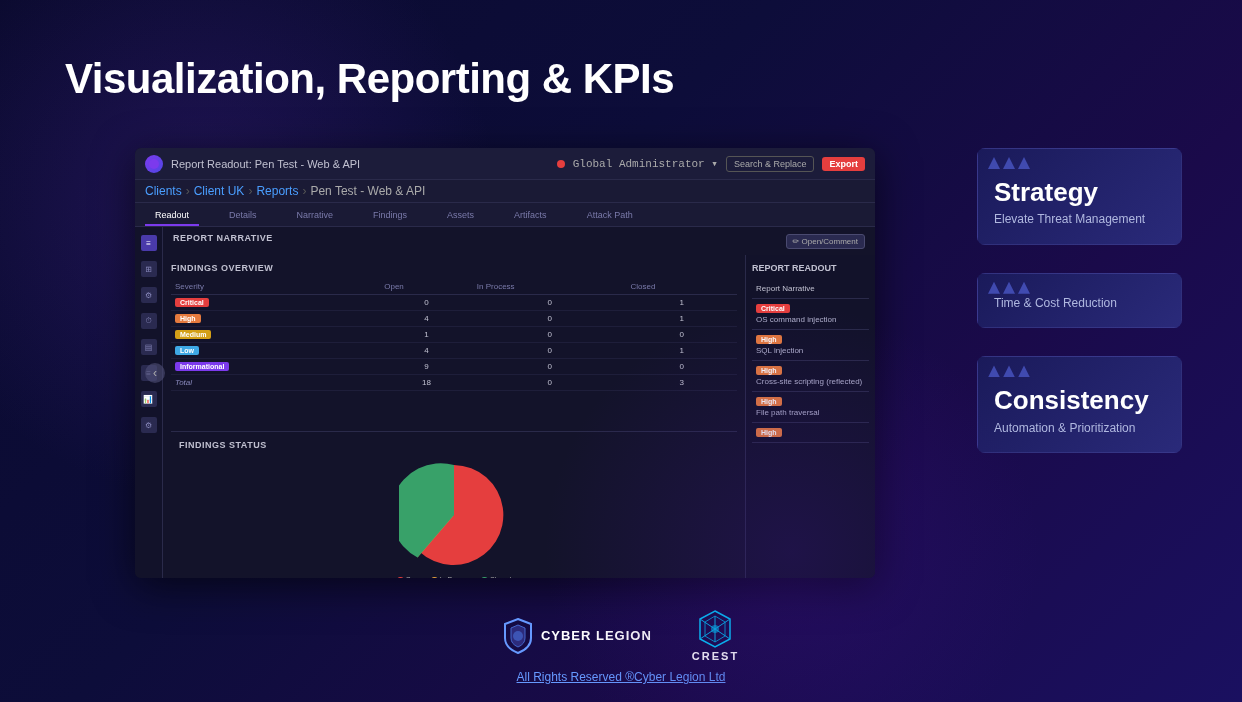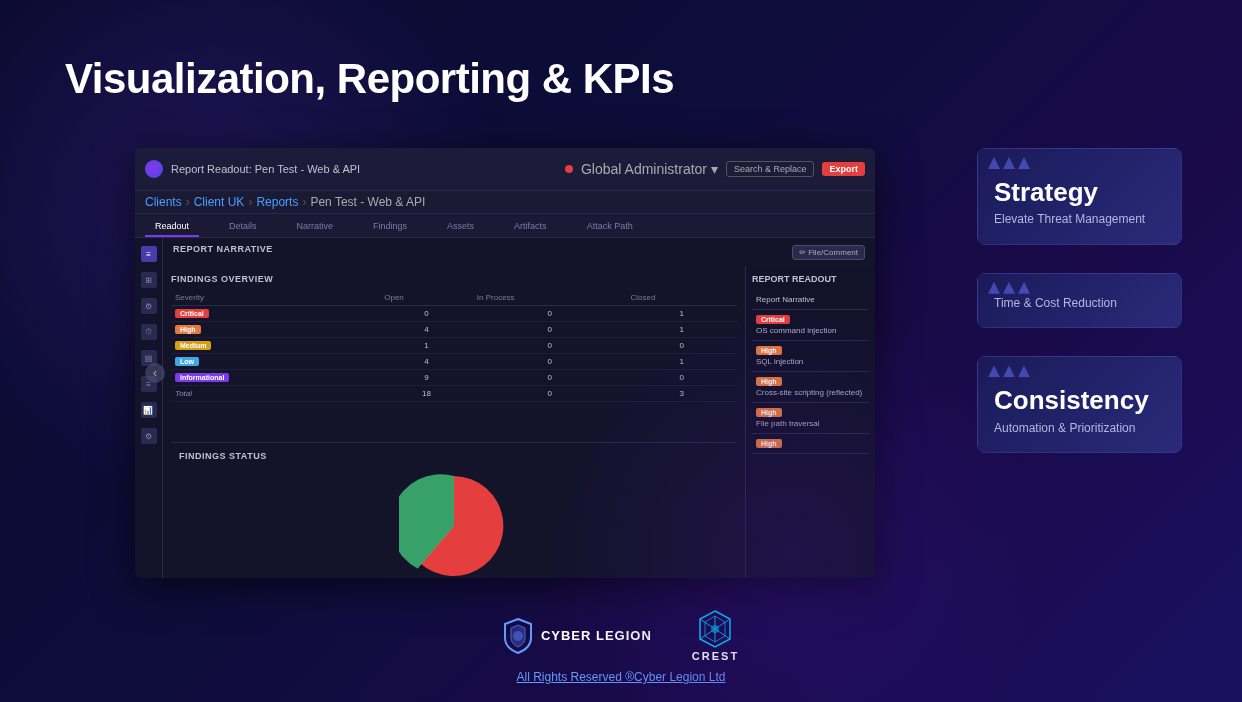--- a/index.html
+++ b/index.html
@@ -55,21 +55,21 @@
       height: 430px;
       background: #13132a;
       border-radius: 6px;
       overflow: hidden;
       box-shadow: 0 8px 40px rgba(0,0,0,0.6);
     }
 
     
     .mockup-topbar {
       background: #1c1c3a;
-      height: 43px;
+      height: 32px;
       display: flex;
       align-items: center;
       padding: 0 10px;
       justify-content: space-between;
       border-bottom: 1px solid #2a2a4a;
     }
     .mockup-topbar-left {
       display: flex;
       align-items: center;
       gap: 8px;
@@ -102,22 +102,23 @@
     }
     .topbar-btn-outline {
       background: transparent;
       border: 1px solid #555;
       border-radius: 3px;
       padding: 2px 7px;
       font-size: 9px;
       color: #aaa;
     }
     .topbar-admin {
-      font-size: 14px;
+      font-size: 11px;
       color: #aaa;
+      font-family: Liberation Mono, monospace;
     }
     .topbar-dot {
       width: 8px; height: 8px;
       border-radius: 50%;
       background: #e53e3e;
     }
 
     
     .mockup-breadcrumb {
       background: #1a1a35;
@@ -505,21 +506,21 @@
       <div class="sidebar-icon">≡</div>
       <div class="sidebar-icon">📊</div>
       <div class="sidebar-icon">⚙</div>
     </div>
 
     <div class="mockup-main">
 
       <div style="padding: 6px 10px 0; background: #13132a;">
         <div class="narrative-header">
           <span class="panel-section-title">REPORT NARRATIVE</span>
-          <span class="edit-comment-btn">✏ File/Comment</span>
+          <span class="edit-comment-btn">✏ Open/Comment</span>
         </div>
       </div>
 
       <div class="mockup-content">
 
         <div class="mockup-left-panel">
 
           <div style="margin-bottom:8px;">
             <div class="panel-section-title">FINDINGS OVERVIEW</div>
             <table class="findings-table">

